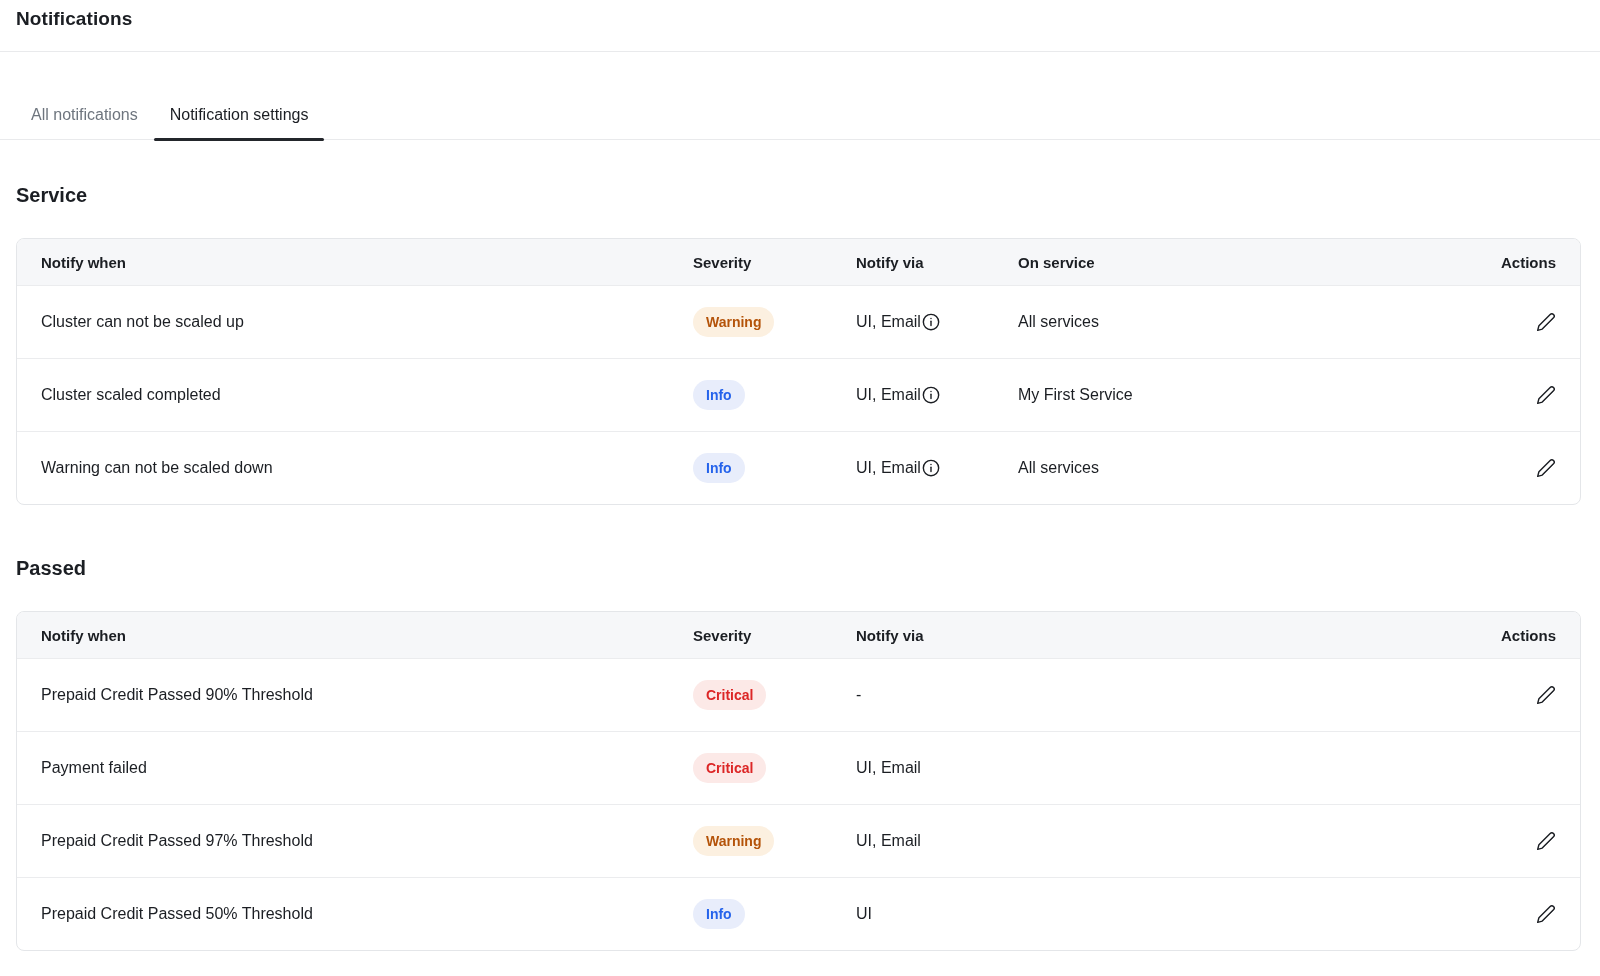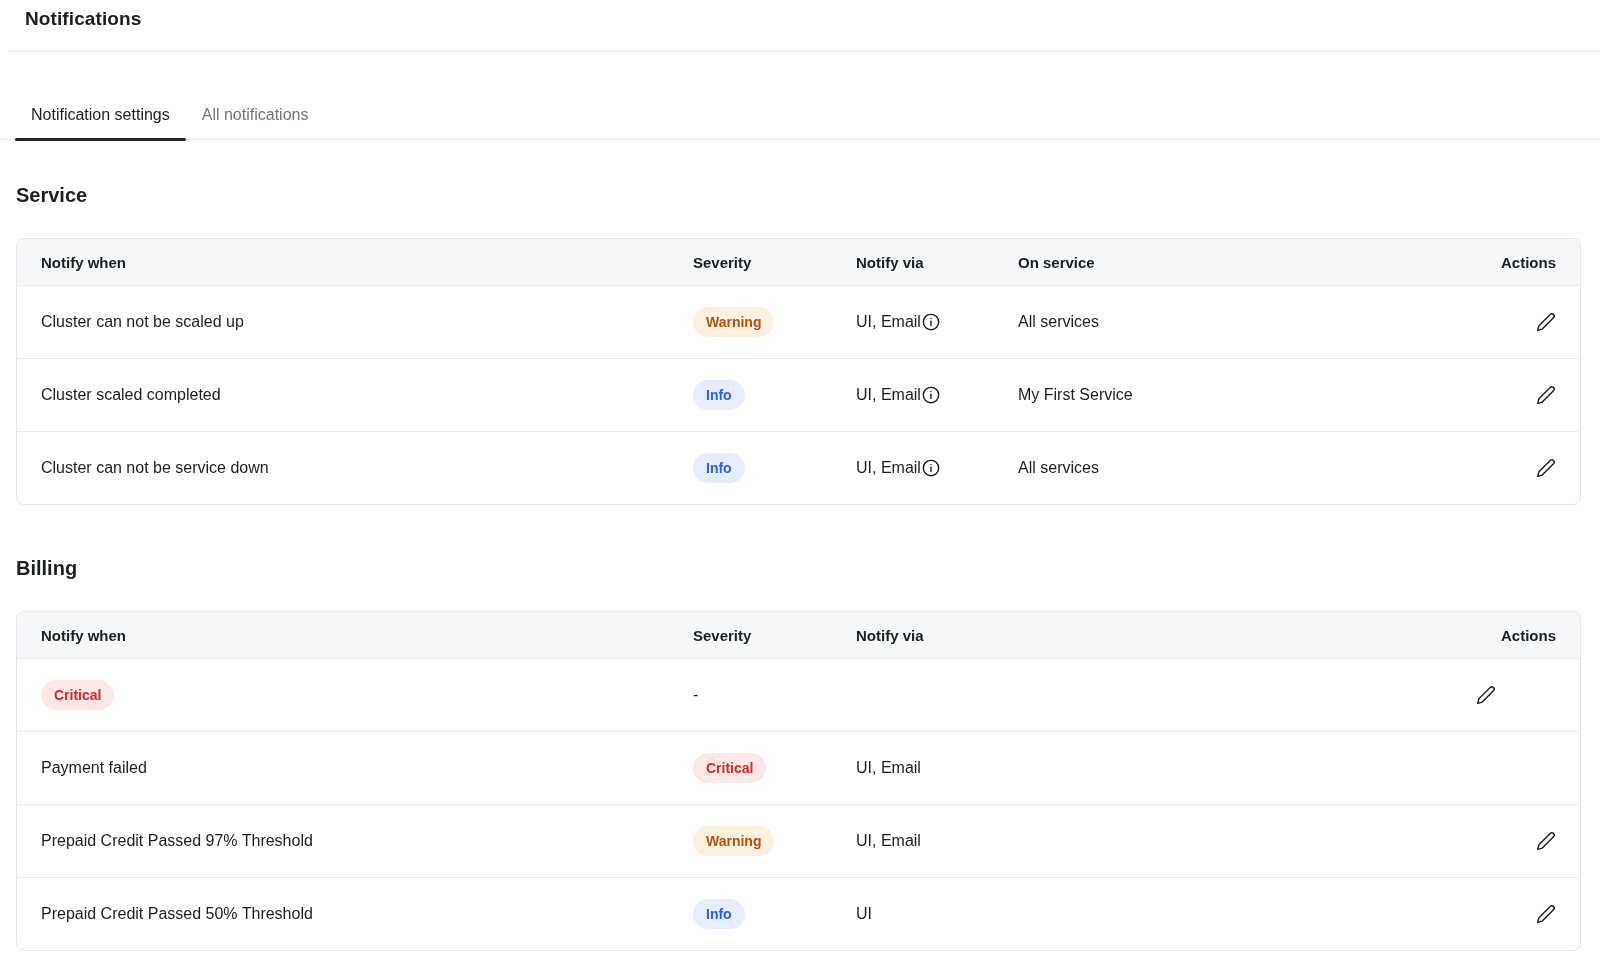--- a/index.html
+++ b/index.html
@@ -26,21 +26,20 @@
     font-family: "Liberation Sans", "DejaVu Sans", sans-serif;
     color: var(--text);
     overflow: hidden;
   }
 
   
   .page-header {
     height: 52px;
     padding: 8px 16px 0 16px;
     border-bottom: 1px solid var(--divider);
-    margin-left: 9px;
   }
   .page-title {
     font-size: 19px;
     font-weight: 700;
     letter-spacing: 0.1px;
   }
 
   
   .tabbar {
     margin-top: 38px;
@@ -137,25 +136,25 @@
   .icon-btn svg { display: block; }
 </style>
 </head>
 <body>
 
 <div class="page-header">
   <div class="page-title">Notifications</div>
 </div>
 
 <div class="tabbar">
+  <div class="tab inactive">
+    <span>All notifications</span>
+  </div>
   <div class="tab active">
     <span>Notification settings</span>
-  </div>
-  <div class="tab inactive">
-    <span>All notifications</span>
   </div>
 </div>
 
 <div class="sections">
     <div class="section-heading">Service</div>
     <div class="table">
       <div class="trow thead cols-5">
         <div class="cell">Notify when</div>
         <div class="cell">Severity</div>
         <div class="cell">Notify via</div>
@@ -208,21 +207,21 @@
         <div class="cell">My First Service</div>
         <div class="cell right">
           <button class="icon-btn">
             <svg width="20" height="20" viewBox="0 0 24 24" fill="none" stroke="currentColor" stroke-width="1.7" stroke-linecap="round" stroke-linejoin="round">
               <path d="M17 3a2.828 2.828 0 1 1 4 4L7.5 20.5 2 22l1.5-5.5L17 3z"></path>
             </svg>
           </button>
         </div>
       </div>
       <div class="trow tbody-row cols-5">
-        <div class="cell">Cluster can not be service down</div>
+        <div class="cell">Warning can not be scaled down</div>
         <div class="cell">
           <span class="badge badge-info">Info</span>
         </div>
         <div class="cell">
           <span class="notify-via">
             <span>UI, Email</span>
             <span class="icon-btn">
               <svg width="20" height="20" viewBox="0 0 24 24" fill="none" stroke="currentColor" stroke-width="1.7" stroke-linecap="round" stroke-linejoin="round">
                 <circle cx="12" cy="12" r="9.2"></circle>
                 <line x1="12" y1="11" x2="12" y2="16.2"></line>
@@ -234,29 +233,30 @@
         <div class="cell">All services</div>
         <div class="cell right">
           <button class="icon-btn">
             <svg width="20" height="20" viewBox="0 0 24 24" fill="none" stroke="currentColor" stroke-width="1.7" stroke-linecap="round" stroke-linejoin="round">
               <path d="M17 3a2.828 2.828 0 1 1 4 4L7.5 20.5 2 22l1.5-5.5L17 3z"></path>
             </svg>
           </button>
         </div>
       </div>
     </div>
-    <div class="section-heading second">Billing</div>
+    <div class="section-heading second">Passed</div>
     <div class="table">
       <div class="trow thead cols-4">
         <div class="cell">Notify when</div>
         <div class="cell">Severity</div>
         <div class="cell">Notify via</div>
         <div class="cell right">Actions</div>
       </div>
       <div class="trow tbody-row cols-4">
+        <div class="cell">Prepaid Credit Passed 90% Threshold</div>
         <div class="cell">
           <span class="badge badge-critical">Critical</span>
         </div>
         <div class="cell">
           <span class="notify-via">
             <span>-</span>
           </span>
         </div>
         <div class="cell right">
           <button class="icon-btn">

